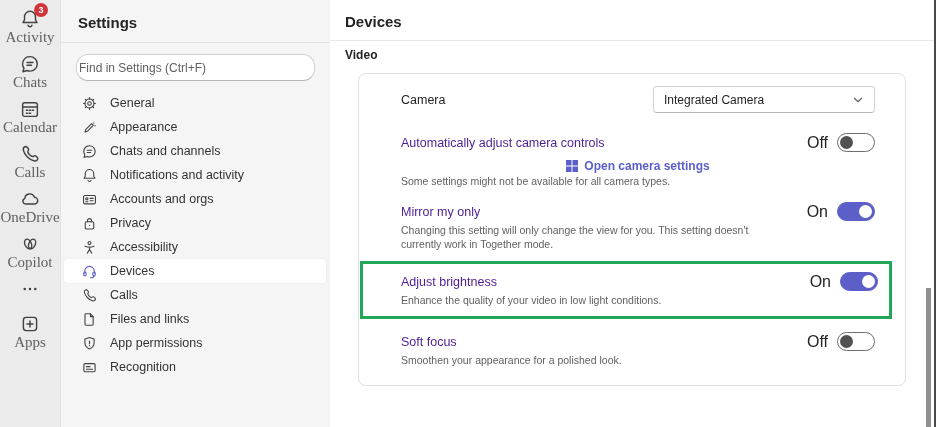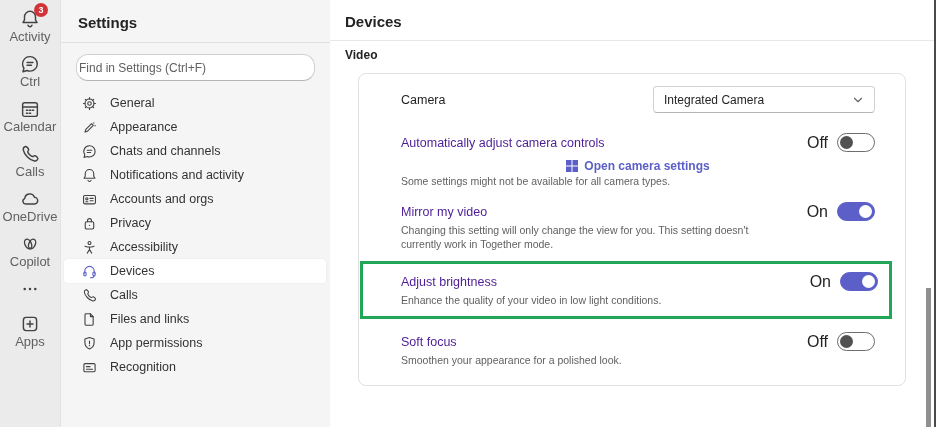--- a/index.html
+++ b/index.html
@@ -8,21 +8,21 @@
     font-family:"Liberation Sans","DejaVu Sans",sans-serif;
     color:#242424; background:#fff; overflow:hidden;
   }
   .app { display:flex; width:936px; height:427px; border-right:2px solid #4a4a4a; position:relative; }
 
   
   .rail { width:60px; background:#ebebeb; flex-shrink:0; display:flex; flex-direction:column; align-items:center; padding-top:8px; }
   .rail-item { width:56px; display:flex; flex-direction:column; align-items:center; margin-bottom:11px; cursor:pointer; }
   .rail-item .ricon { position:relative; width:22px; height:22px; color:#424242; }
   .rail-item .ricon svg { width:22px; height:22px; display:block; }
-  .rail-label { font-size:13px; color:#616161; margin-top:2px; line-height:10px; }
+  .rail-label { font-size:15px; color:#616161; margin-top:2px; line-height:10px;font-family:Liberation Serif, serif; }
   .badge { position:absolute; top:-5px; right:-7px; min-width:14px; height:14px; border-radius:7px;
            background:#d13438; color:#fff; font-size:9px; font-weight:bold; display:flex;
            align-items:center; justify-content:center; padding:0 3px; }
 
   
   .sidebar { width:270px; background:#f5f5f5; flex-shrink:0; display:flex; flex-direction:column; border-left:1px solid #e3e3e3; }
   .sidebar-title { font-size:15px; font-weight:bold; padding:14px 0 11px 17px; }
   .sidebar-divider { border-bottom:1px solid #e1e1e1; }
   .search-wrap { padding:11px 15px 8px 15px; }
   .search-input { width:100%; height:27px; border:1px solid #d1d1d1; border-bottom-color:#b5b5b5; border-radius:12px;
@@ -102,21 +102,21 @@
         </span>
         <span class="rail-label">Activity</span>
       </div>
       <div class="rail-item">
         <span class="ricon">
           <svg viewBox="0 0 20 20" fill="none" stroke="currentColor" stroke-width="1.3" stroke-linecap="round" stroke-linejoin="round">
             <path d="M10 3.3a6.6 6.6 0 0 1 0 13.2c-1 0-2-.2-2.8-.6L3.6 17l.9-3.3A6.6 6.6 0 0 1 10 3.3z"></path>
             <path d="M7.3 8.6h5.4M7.3 11.2h4"></path>
           </svg>
         </span>
-        <span class="rail-label">Ctrl</span>
+        <span class="rail-label">Chats</span>
       </div>
       <div class="rail-item">
         <span class="ricon">
           <svg viewBox="0 0 20 20" fill="none" stroke="currentColor" stroke-width="1.3" stroke-linecap="round" stroke-linejoin="round">
             <rect x="3.3" y="4.3" width="13.4" height="12.4" rx="1.8"></rect>
             <path d="M3.3 8.2h13.4"></path>
             <path d="M6.7 11.2h1.2M9.4 11.2h1.2M12.1 11.2h1.2M6.7 13.8h1.2M9.4 13.8h1.2"></path>
           </svg>
         </span>
         <span class="rail-label">Calendar</span>
@@ -327,21 +327,21 @@
             <rect x="0" y="6.5" width="5.5" height="5.5" fill="#5b5fc7"></rect>
             <rect x="6.5" y="6.5" width="5.5" height="5.5" fill="#5b5fc7"></rect>
           </svg>
           <span class="link-text">Open camera settings</span>
         </div>
         <div class="hint">Some settings might not be available for all camera types.</div>
       </div>
 
       <div class="setting-row mt16">
         <div class="row-top">
-          <span class="row-title">Mirror my video</span>
+          <span class="row-title">Mirror my only</span>
           <span class="toggle-group">
             <span class="toggle-state">On</span>
             <span class="toggle on">
                 <span class="knob"></span>
               </span>
           </span>
         </div>
         <div class="row-sub">Changing this setting will only change the view for you. This setting doesn't currently work in Together mode.</div>
       </div>
 

